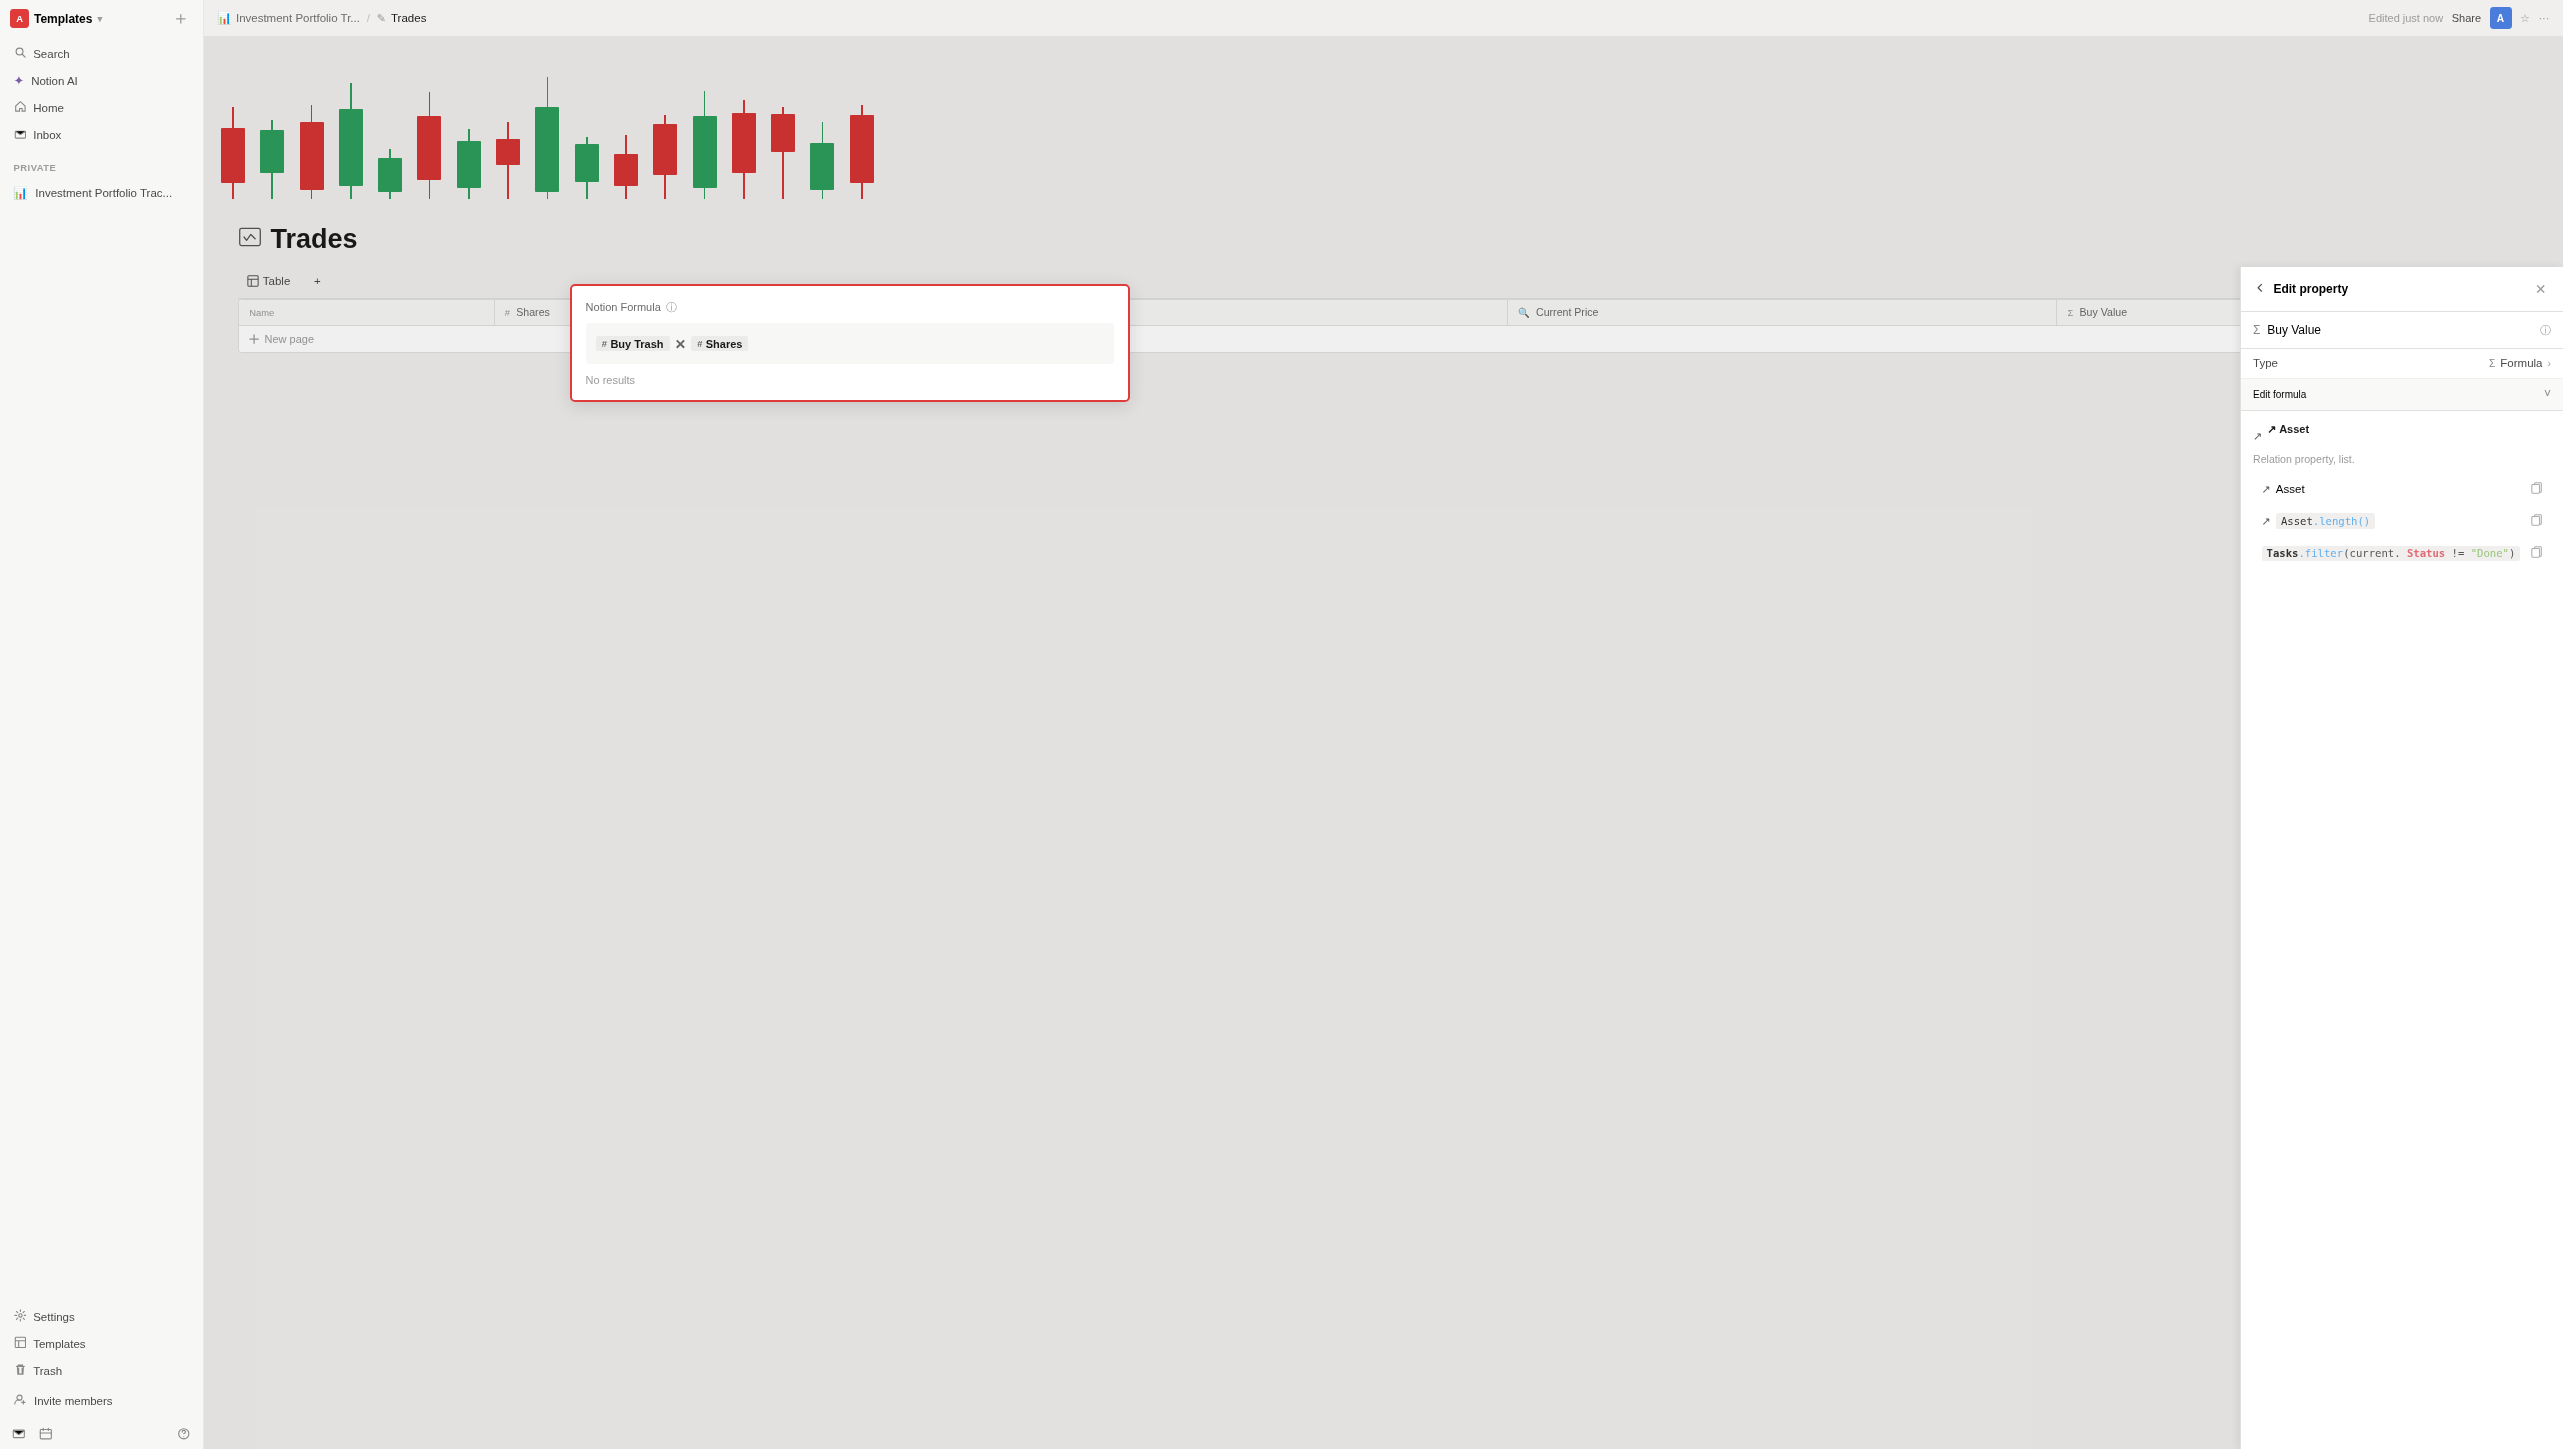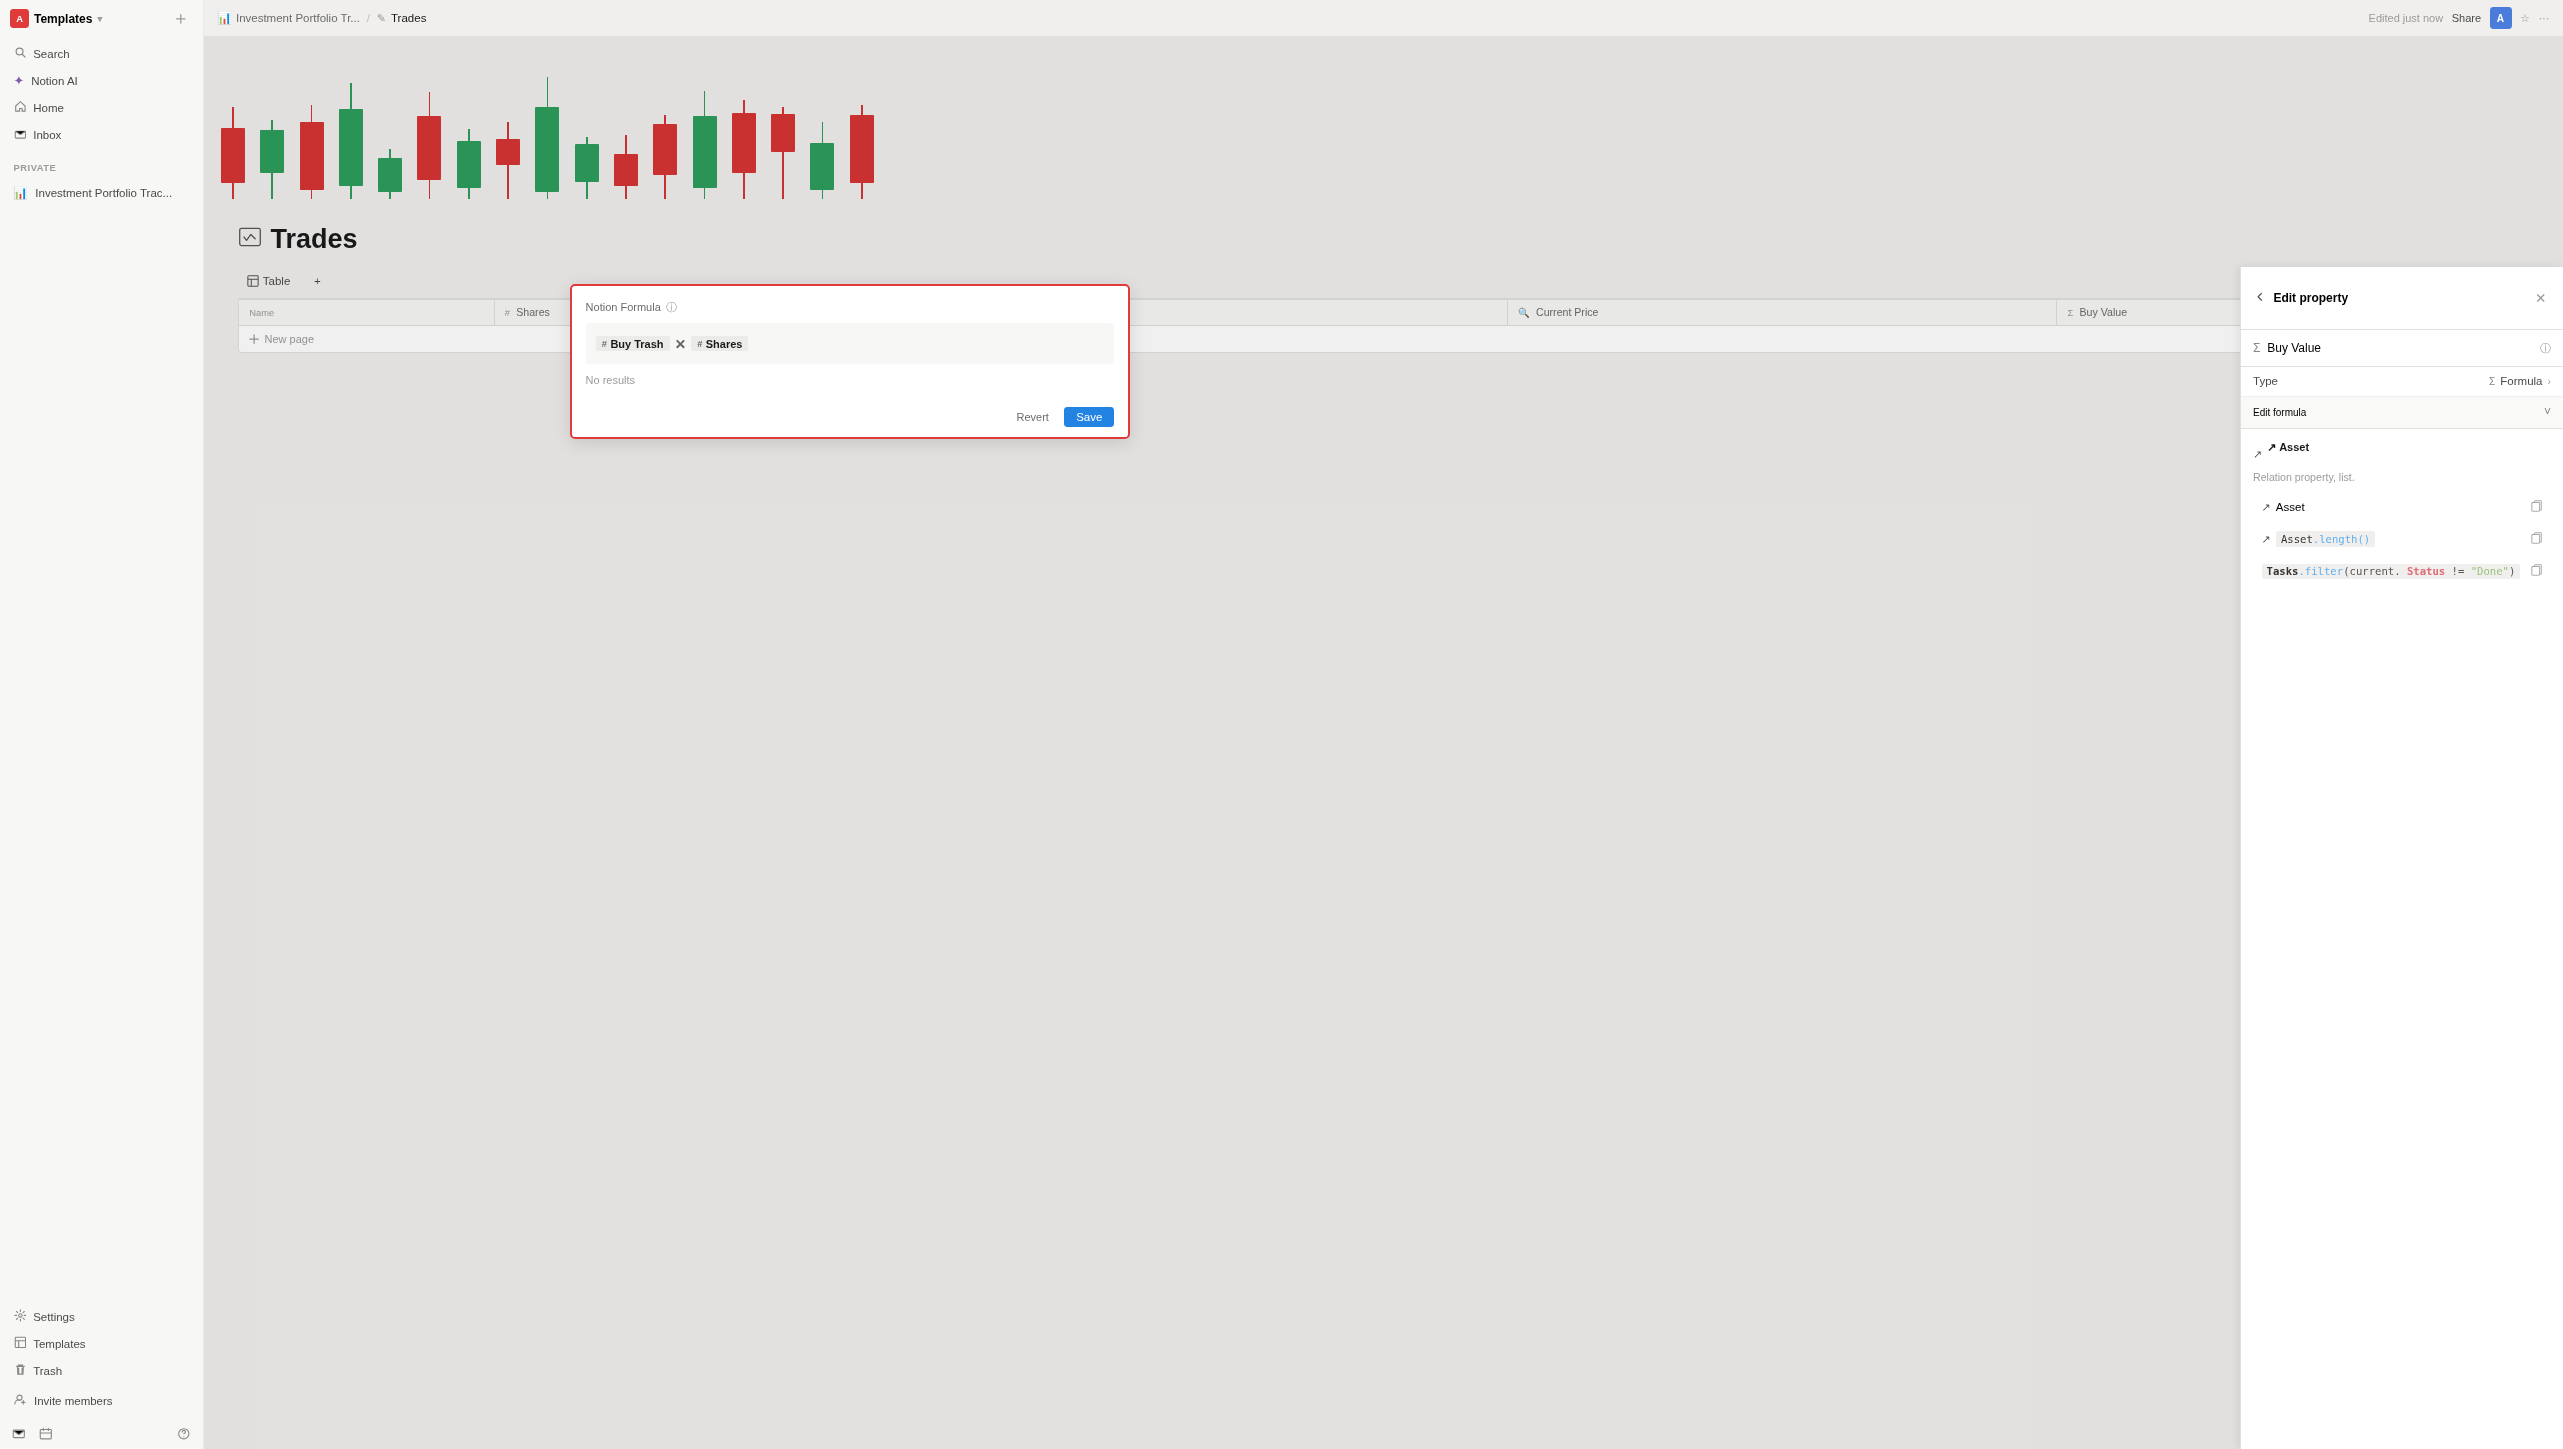--- a/index.html
+++ b/index.html
@@ -393,21 +393,21 @@
       border-left: 0.9px solid #e0e0de;
       z-index: 15;
       box-shadow: -1.7px 0 8.5px rgba(0,0,0,0.08);
       height: calc(100% - 230px);
       overflow-y: auto;
     }
     .ep-header {
       display: flex;
       align-items: center;
       justify-content: space-between;
-      padding: 21px 12px;
+      padding: 12px 12px;
       border-bottom: 0.9px solid #e0e0de;
     }
     .ep-header-left {
       display: flex;
       align-items: center;
       gap: 6.8px;
       font-weight: 600;
       font-size: 12px;
     }
     .ep-close {
@@ -881,24 +881,20 @@
             <span>Buy Trash</span>
           </span>
           <span class="formula-operator">✕</span>
           <span class="formula-token">
             <span class="formula-token-icon">#</span>
             <span>Shares</span>
           </span>
         </div>
         <div style="padding-top:10.2px;color:#9b9b9b;font-size:11px;">No results</div>
       </div>
-      <div class="formula-footer">
-        <span class="revert-btn">Revert</span>
-        <span class="save-btn">Save</span>
-      </div>
     </div>
 
     <div class="edit-property-panel">
       <div class="ep-header">
         <div class="ep-header-left">
           <span style="cursor:pointer;color:#888;">
             <svg width="13.6" height="13.6" viewBox="0 0 16 16">
                 <path d="M10 4l-4 4 4 4" stroke="#555" stroke-width="1.5" stroke-linecap="round" stroke-linejoin="round" fill="none"></path>
               </svg>
           </span>

